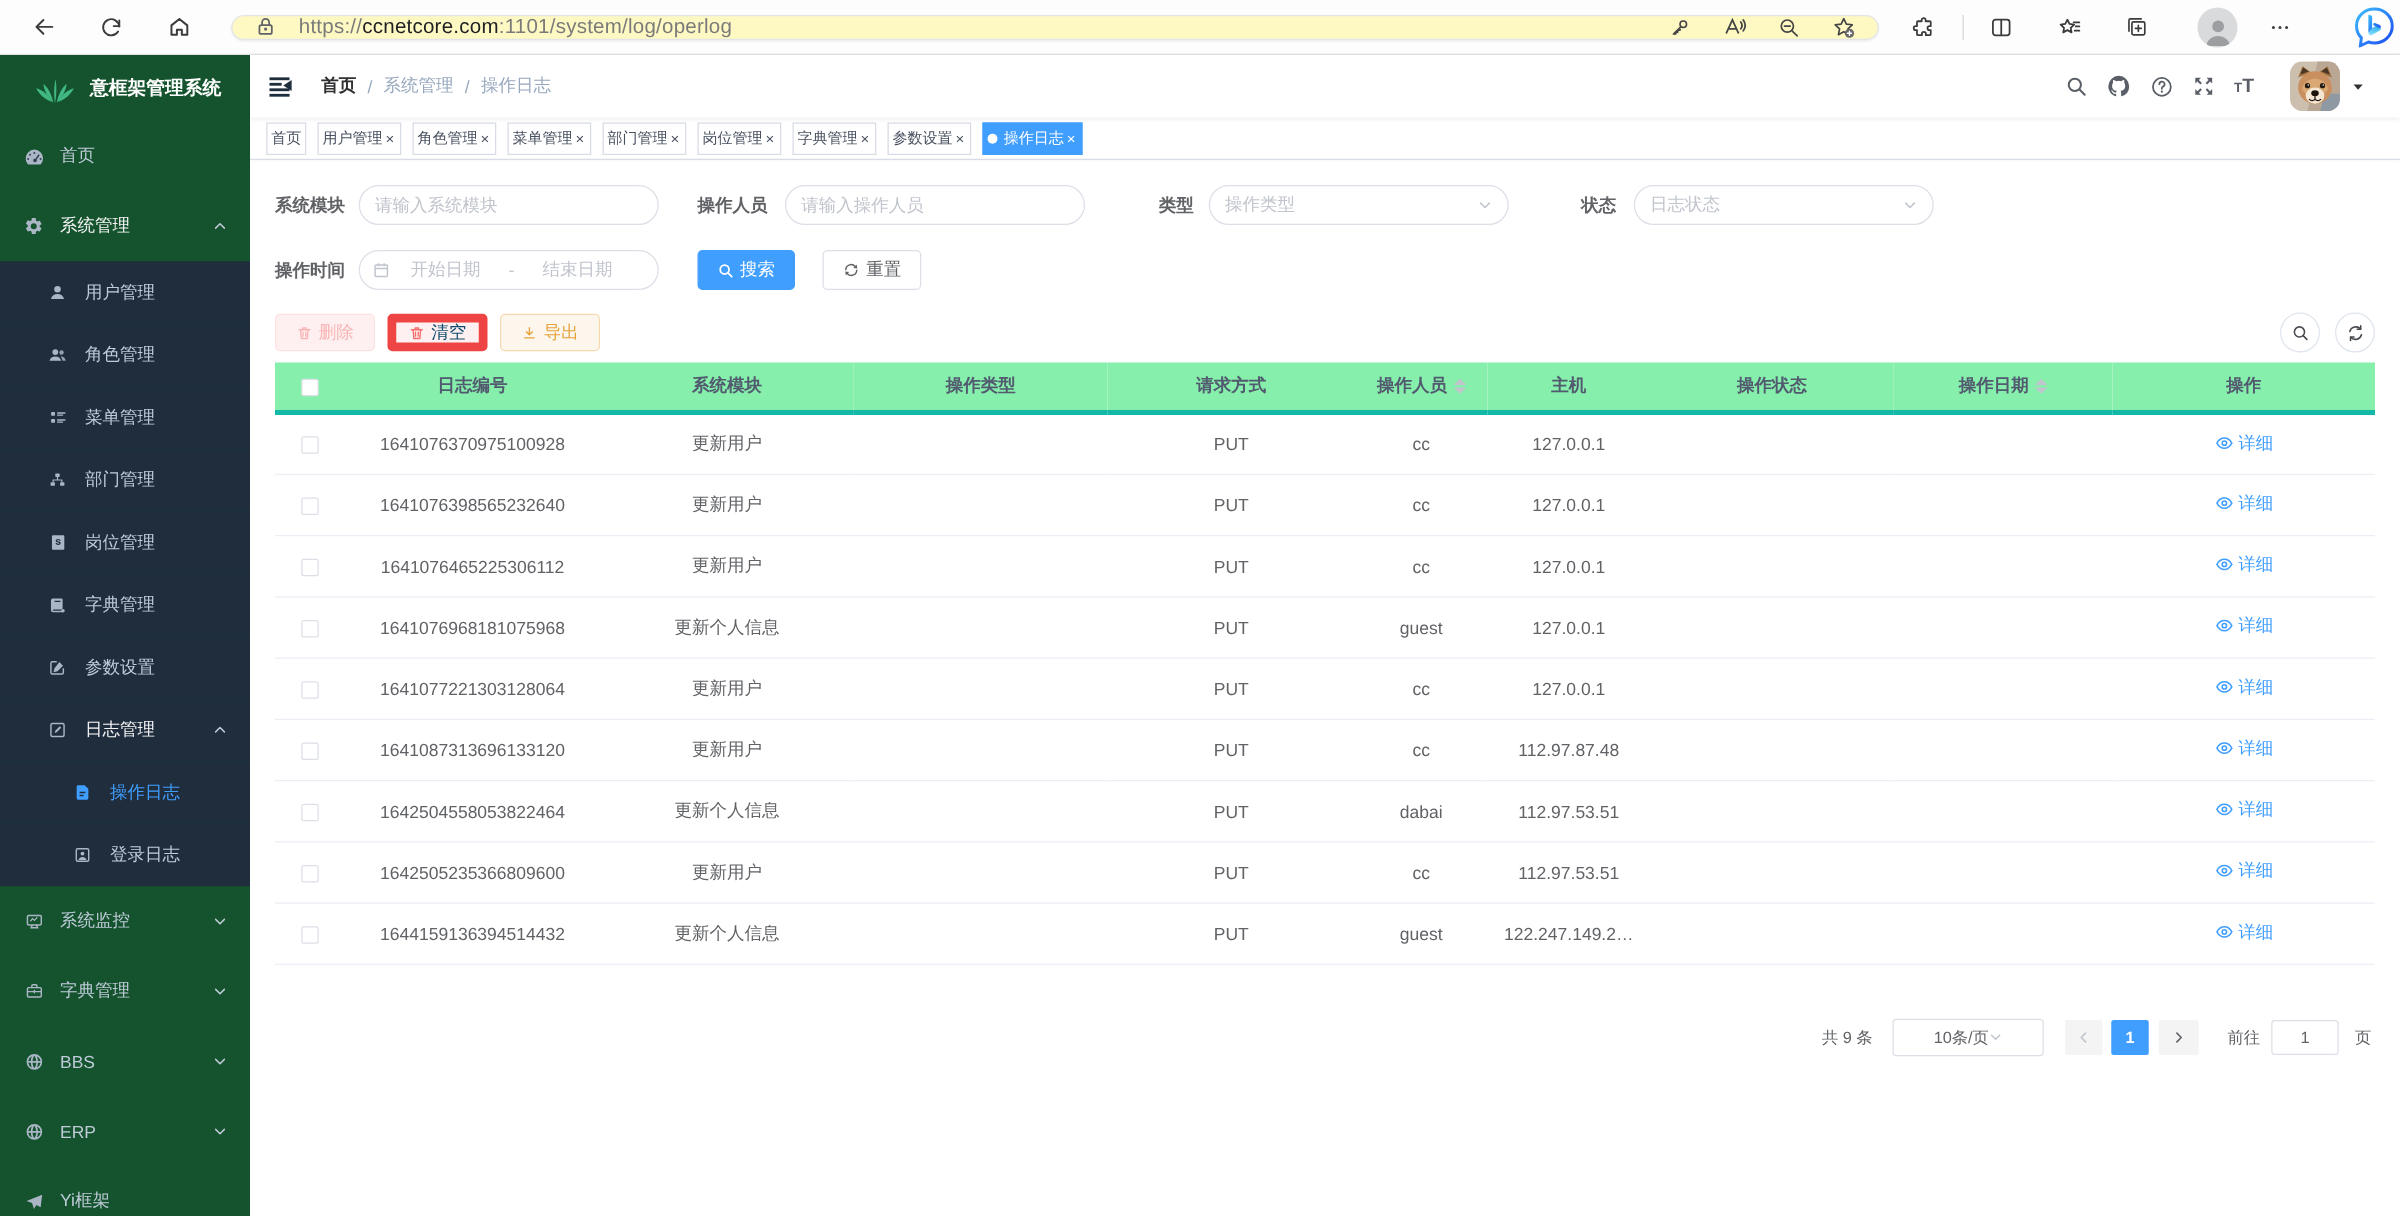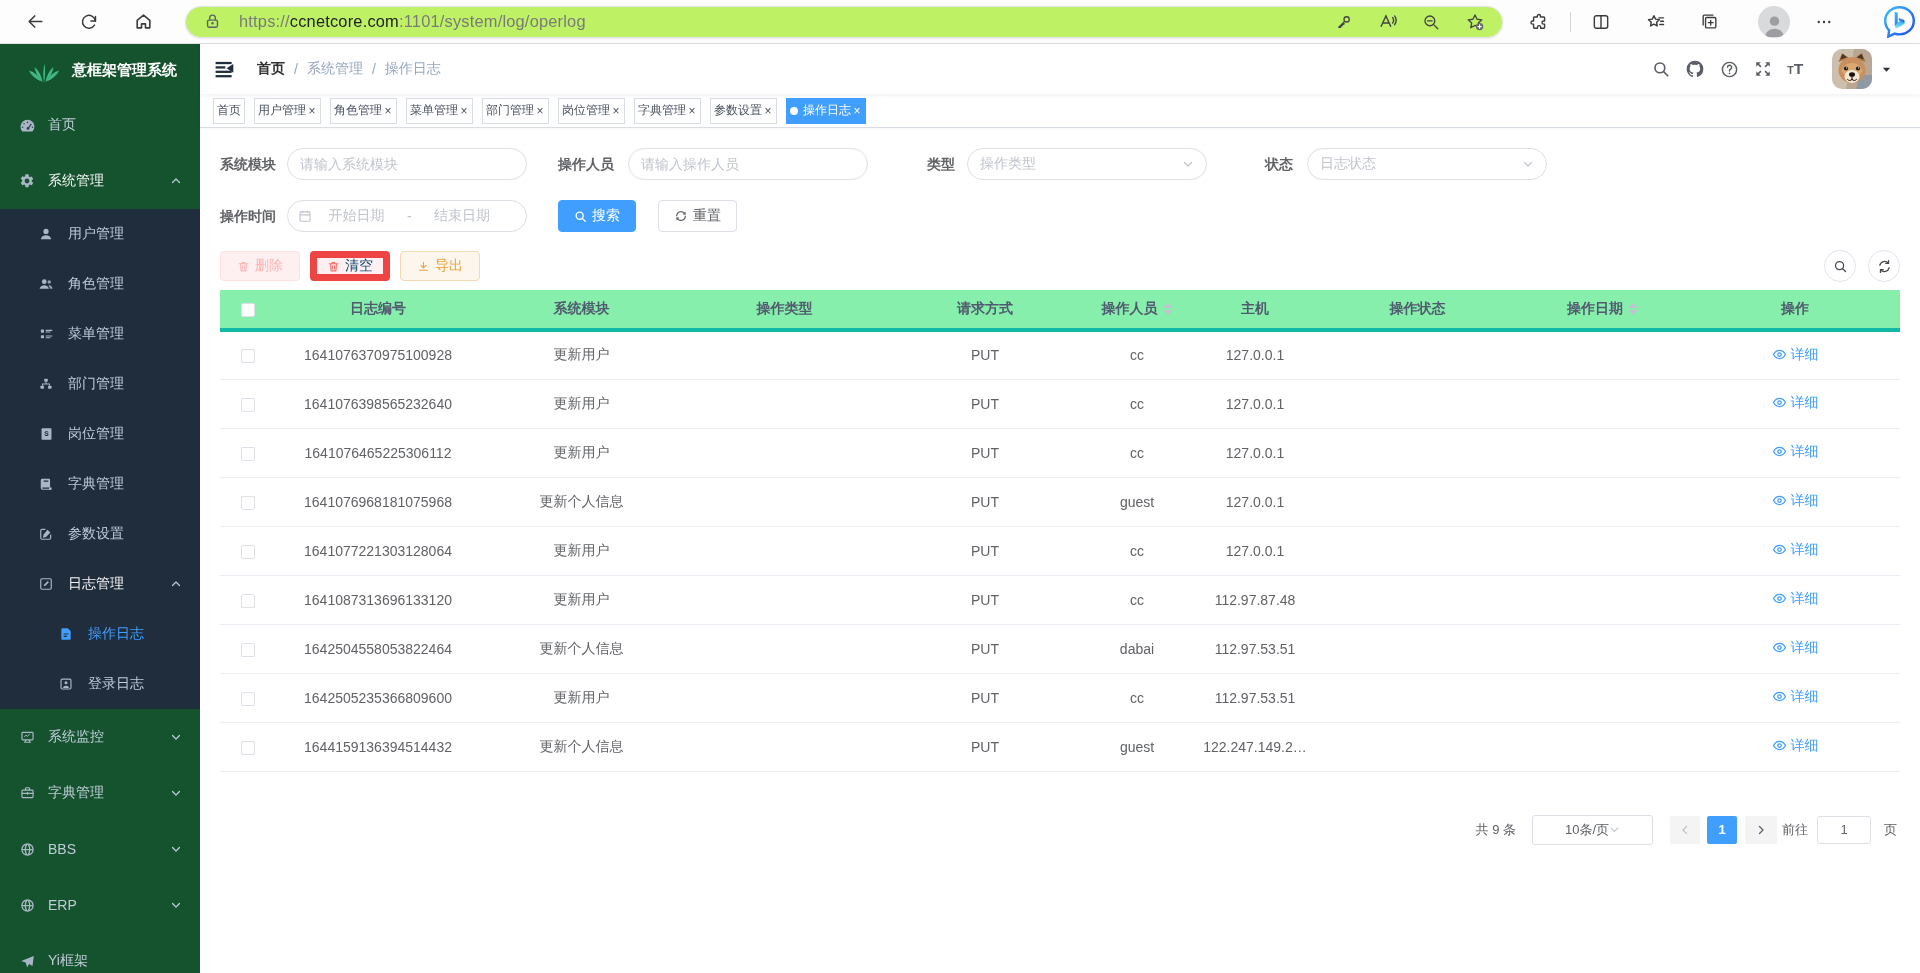--- a/index.html
+++ b/index.html
@@ -5,21 +5,21 @@
   * { margin:0; padding:0; box-sizing:border-box; }
   html,body { width:1920px; height:973px; overflow:hidden; background:#fff;
     font-family:"Liberation Sans", sans-serif; }
   svg { display:block; }
 
   
   .chrome { height:44px; background:#fdfdfd; border-bottom:1px solid #e1e2e6;
     display:flex; align-items:center; padding-left:18px; }
   .chrome-btn { width:34px; height:34px; display:flex; align-items:center; justify-content:center;
     border-radius:6px; color:#3b3b3b; flex:none; }
-  .url-bar { margin-left:25px; width:1318px; height:32px; background:#bef264;
+  .url-bar { margin-left:25px; width:1318px; height:20px; background:#fef9c3;
     border:1px solid #e3e5e8; border-radius:16px; box-shadow:0 1px 2px rgba(0,0,0,.08);
     display:flex; align-items:center; padding:0 12px 0 18px; flex:none; }
   .url-text { font-size:16.4px; color:#7a7a7a; margin-left:18px; white-space:nowrap; letter-spacing:.2px; }
   .url-text b { color:#202124; font-weight:400; }
   .url-icons { margin-left:auto; display:flex; align-items:center; gap:25px; padding-right:5px; }
   .chrome-right { display:flex; align-items:center; flex:1; }
   .m-ext{margin-left:19px;} .m-div{margin-left:14px;} .m-split{margin-left:13px;} .m-fav{margin-left:21px;} .m-coll{margin-left:19px;} .m-prof{margin-left:32px;} .m-dots{margin-left:17px;} .m-bing{margin-left:41px;}
   .chrome-divider { width:1px; height:20px; background:#d5d5d5; }
   .avatar-browser { width:32px; height:32px; border-radius:50%; background:#d9dadc; display:flex;
     align-items:flex-end; justify-content:center; overflow:hidden; }
@@ -120,21 +120,21 @@
     font-size:13px; color:#606266; padding-right:3px; }
   .pager .total { margin-right:16px; font-weight:400; }
   .page-size { width:121px; height:30px; border:1px solid #dcdfe6; border-radius:3px; display:flex;
     align-items:center; justify-content:center; color:#606266; cursor:pointer; background:#fff; }
   .pg-btn { width:30px; height:28px; border-radius:2px; background:#f4f4f5; display:flex; align-items:center;
     justify-content:center; cursor:pointer; }
   .pg-prev { margin-left:17px; color:#c0c4cc; }
   .pg-num { margin-left:7px; background:#409EFF; color:#fff; font-weight:700; font-size:13px; }
   .pg-next { margin-left:8px; color:#303133; width:32px; }
   
-  .goto { margin-left:5px;text-align:center; }
+  .goto { margin-left:23px;text-align:center; }
   .goto-input { width:54px; height:28px; border:1px solid #dcdfe6; border-radius:3px; margin:0 13px 0 9px;
     text-align:center; font-size:13px; color:#606266; font-family:inherit; outline:none; }
 </style>
 </head>
 <body>
 
 <div class="chrome">
   <div class="chrome-btn">
     <svg width="19" height="19" viewBox="0 0 24 24" fill="none" stroke="#3b3b3b" stroke-width="2" stroke-linecap="round" stroke-linejoin="round">
         <path d="M20 12H5"></path>

